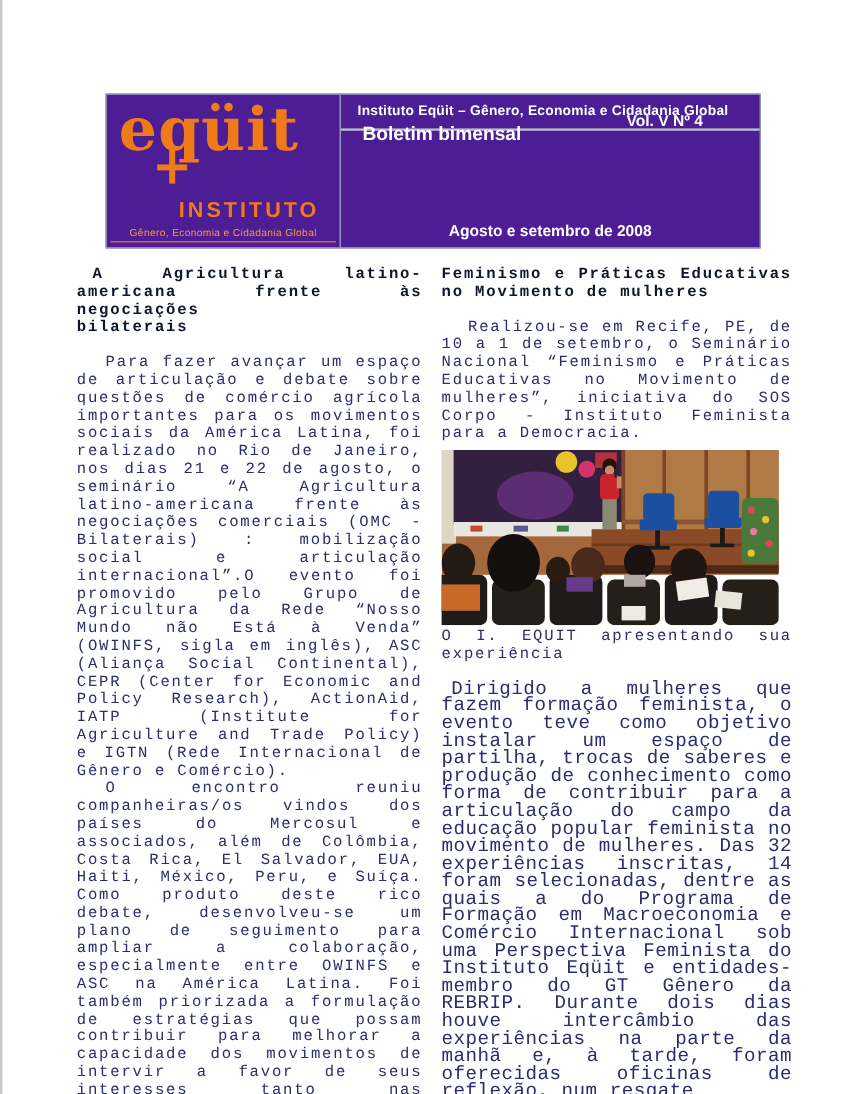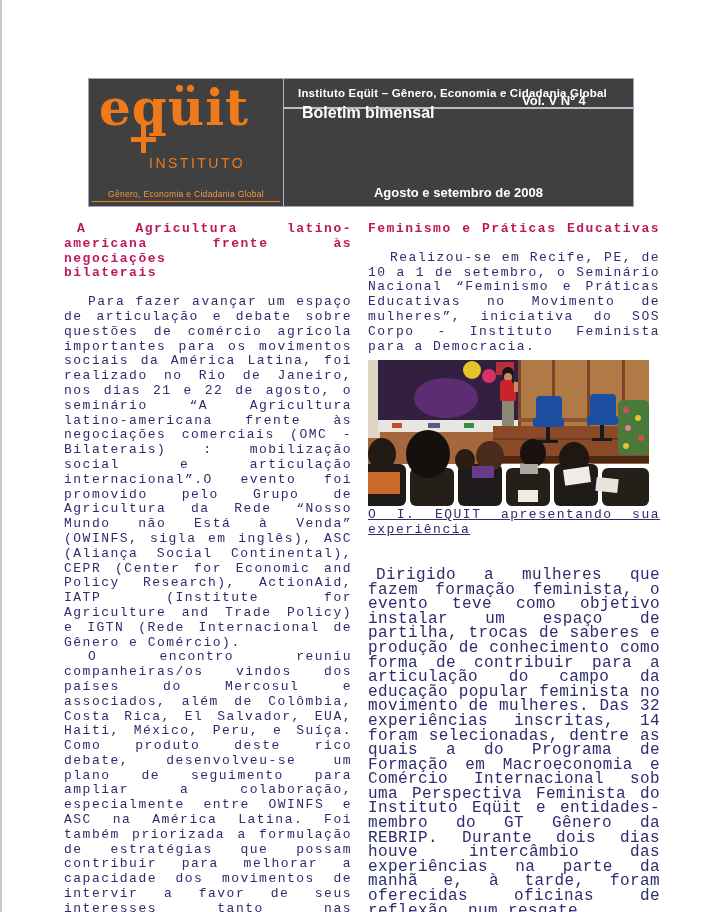--- a/index.html
+++ b/index.html
@@ -1,55 +1,55 @@
 <!DOCTYPE html>
 <html><head>
 <meta charset="utf-8">
 <style>
   html,body{margin:0;padding:0;background:#ffffff;}
   .page{position:relative;width:706px;height:912px;background:#ffffff;overflow:hidden;
         border-left:2px solid #c9c9c9;box-sizing:border-box;
         font-family:"Liberation Sans",sans-serif;}
   
   .header{position:absolute;left:86px;top:78px;width:546px;height:129px;
-          background:#404040;display:flex;box-sizing:border-box;border:1px solid #9fa3bb;}
+          background:#4c1d95;display:flex;box-sizing:border-box;border:1px solid #9fa3bb;}
   .logo-panel{position:relative;width:195px;height:100%;border-right:1px solid #aeb2c6;box-sizing:border-box;}
   .wordmark{position:absolute;left:10px;top:4px;font-size:50px;line-height:1;font-weight:bold;
             color:#ee7a1a;letter-spacing:1px;font-family:"DejaVu Serif",serif;}
   .fem-v{position:absolute;left:52px;top:46px;width:5px;height:28px;background:#ee7a1a;}
   .fem-h{position:absolute;left:42px;top:58px;width:25px;height:5px;background:#ee7a1a;}
-  .instituto{position:absolute;left:60px;top:76px;font-size:14px;font-weight:normal;
+  .instituto{position:absolute;left:60px;top:86px;font-size:18px;font-weight:bold;
              letter-spacing:2.5px;color:#ee7a1a;}
   .tagline{position:absolute;left:3px;right:3px;bottom:4px;font-size:8.5px;color:#f59a40;
            text-align:center;border-bottom:1px solid #ee7a1a;padding-bottom:2px;letter-spacing:.3px;}
   .right-panel{position:relative;flex:1;height:100%;color:#ffffff;}
   .title-strip{height:28px;line-height:28px;padding-left:14px;font-size:11.5px;font-weight:bold;
                border-bottom:2px solid #b9bccc;letter-spacing:.2px;}
   .bulletin-label{position:absolute;left:18px;top:25px;font-size:16px;font-weight:bold;}
   .volume-label{position:absolute;left:238px;top:14px;font-size:13px;font-weight:bold;}
   .issue-date{position:absolute;left:0;right:0;top:106px;text-align:center;
               font-size:13px;font-weight:bold;}
   
   .col{position:absolute;top:222px;color:#2c2c6e;
        font-family:"Liberation Mono",monospace;font-size:13px;line-height:14.8px;
        letter-spacing:1.5px;text-align:justify;}
   .col-left{left:62px;width:288px;}
   .col-right{left:366px;width:292px;}
-  .heading{font-weight:bold;color:#be185d;margin:0 0 14px 0;}
+  .heading{font-weight:bold;color:#0f172a;margin:0 0 14px 0;}
   .hline{display:block;}
   .spread{text-align-last:justify;}
   .indent-sm{text-indent:13px;}
   .para{margin:0;}
   .ind24{text-indent:24px;}
   .ind22{text-indent:22px;}
   .ind8{text-indent:8px;}
   .condensed{font-size:16px;letter-spacing:.4px;line-height:14.6px;font-family:Liberation Mono, monospace;}
   
   .photo{display:block;margin:6px 0 2px 0;width:281px;height:146px;}
-  .caption{margin:0 0 30px 0;text-decoration:underline;}
+  .caption{margin:0 0 14px 0;}
 </style>
 </head>
 <body>
 
 <div class="page">
 
   <div class="header">
     <div class="logo-panel">
       <div class="wordmark">eqüit</div>
       <div class="fem-v"></div>
@@ -71,20 +71,21 @@
       <span class="hline spread">americana frente às negociações</span>
       <span class="hline">bilaterais</span>
     </div>
     <p class="para ind24">Para fazer avançar um espaço de articulação e debate sobre questões de comércio agrícola importantes para os movimentos sociais da América Latina, foi realizado no Rio de Janeiro, nos dias 21 e 22 de agosto, o seminário “A Agricultura latino-americana frente às negociações comerciais (OMC - Bilaterais) : mobilização social e articulação internacional”.O evento foi promovido pelo Grupo de Agricultura da Rede “Nosso Mundo não Está à Venda” (OWINFS, sigla em inglês), ASC (Aliança Social Continental), CEPR (Center for Economic and Policy Research), ActionAid, IATP (Institute for Agriculture and Trade Policy) e IGTN (Rede Internacional de Gênero e Comércio).</p>
     <p class="para ind24">O encontro reuniu companheiras/os vindos dos países do Mercosul e associados, além de Colômbia, Costa Rica, El Salvador, EUA, Haiti, México, Peru, e Suíça. Como produto deste rico debate, desenvolveu-se um plano de seguimento para ampliar a colaboração, especialmente entre OWINFS e ASC na América Latina. Foi também priorizada a formulação de estratégias que possam contribuir para melhorar a capacidade dos movimentos de intervir a favor de seus interesses tanto nas instâncias da OMC, como nos acordos bilaterais e na integração regional.</p>
   </div>
 
   <div class="col col-right">
     <div class="heading">
       <span class="hline spread">Feminismo e Práticas Educativas</span>
+      <span class="hline">no Movimento de mulheres</span>
     </div>
     <p class="para ind22">Realizou-se em Recife, PE, de 10 a 1 de setembro, o Seminário Nacional “Feminismo e Práticas Educativas no Movimento de mulheres”, iniciativa do SOS Corpo - Instituto Feminista para a Democracia.</p>
 
     <svg class="photo" viewBox="0 0 281 146" xmlns="http://www.w3.org/2000/svg">
 
       <rect x="0" y="0" width="281" height="104" fill="#a5673c"></rect>
       <rect x="150" y="0" width="131" height="100" fill="#b07a46"></rect>
       <rect x="184" y="0" width="3" height="100" fill="#7c4526"></rect>
       <rect x="219" y="0" width="3" height="100" fill="#7c4526"></rect>
       <rect x="254" y="0" width="3" height="100" fill="#7c4526"></rect>

